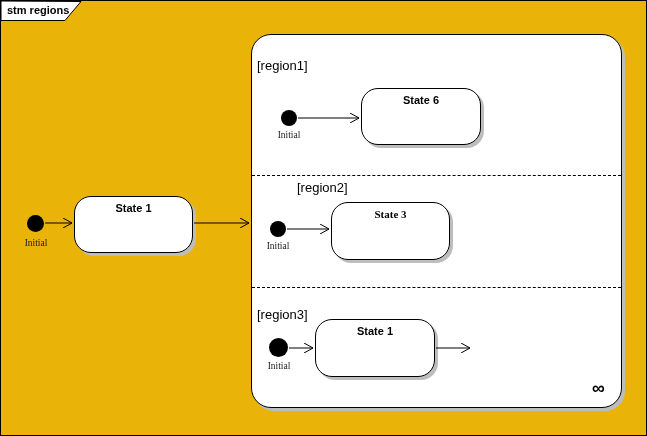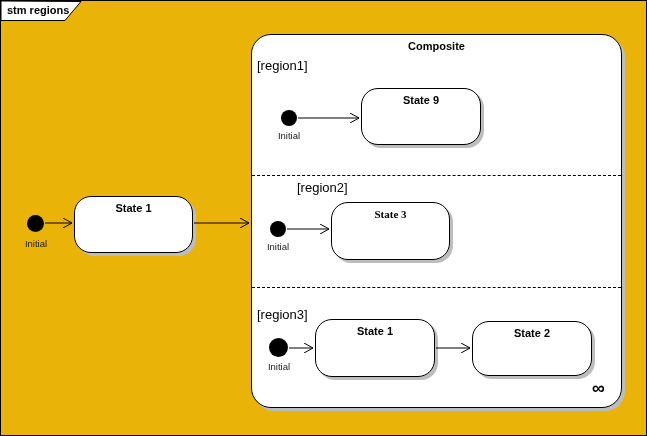--- a/index.html
+++ b/index.html
@@ -73,20 +73,21 @@
   }
   .dot-outer { left: 26px;  top: 214px; width: 17px; height: 17px; }
   .dot-r1    { left: 280px; top: 109px; width: 16px; height: 16px; }
   .dot-r2    { left: 269px; top: 220px; width: 16px; height: 16px; }
   .dot-r3    { left: 268px; top: 337px; width: 19px; height: 19px; }
 
   .initial-label {
     position: absolute;
     font-size: 9.5px; color: #1a1a1a; white-space: nowrap;
     transform: translateX(-50%);
+    font-family: Liberation Serif, serif;
   }
   .lbl-outer { left: 35px;  top: 237px; }
   .lbl-r1    { left: 288px; top: 129px; }
   .lbl-r2    { left: 277px; top: 240px; }
   .lbl-r3    { left: 278px; top: 360px; }
 
   
   .arrows {
     position: absolute; left: 0; top: 0; width: 647px; height: 436px;
     pointer-events: none;
@@ -102,57 +103,53 @@
 <body>
 
 <div id="canvas">
 
   <svg class="frame-tab" width="84" height="21" viewBox="0 0 84 21">
     <polygon points="0,0 80,0.5 64,19.5 0,19.5" fill="#ffffff" stroke="#000000" stroke-width="1"></polygon>
   </svg>
   <div class="frame-tab-label">stm regions</div>
 
   <div class="composite">
-    <div class="composite-title">Composite</div>
 
     <div class="region-divider divider-1"></div>
     <div class="region-divider divider-2"></div>
 
     <div class="region-label region-label-1">[region1]</div>
     <div class="region-label region-label-2">[region2]</div>
     <div class="region-label region-label-3">[region3]</div>
 
     <div class="infinity-icon">∞</div>
   </div>
 
   <div class="initial-dot dot-outer"></div>
   <div class="initial-label lbl-outer">Initial</div>
   <div class="state state-outer">
     <div class="state-title">State 1</div>
   </div>
 
   <div class="initial-dot dot-r1"></div>
   <div class="initial-label lbl-r1">Initial</div>
   <div class="state state-r1">
-    <div class="state-title">State 9</div>
+    <div class="state-title">State 6</div>
   </div>
 
   <div class="initial-dot dot-r2"></div>
   <div class="initial-label lbl-r2">Initial</div>
   <div class="state state-r2">
     <div class="state-title">State 3</div>
   </div>
 
   <div class="initial-dot dot-r3"></div>
   <div class="initial-label lbl-r3">Initial</div>
   <div class="state state-r3-a">
     <div class="state-title">State 1</div>
-  </div>
-  <div class="state state-r3-b">
-    <div class="state-title">State 2</div>
   </div>
 
   <svg class="arrows" width="647" height="436" viewBox="0 0 647 436">
     <defs>
       <marker id="openArrow" markerWidth="12" markerHeight="10" refX="9" refY="5" orient="auto" markerUnits="userSpaceOnUse">
         <path d="M0,0 L9,5 L0,10" fill="none" stroke="#000" stroke-width="1"></path>
       </marker>
     </defs>
     <g>
       <line x1="44" y1="222" x2="71" y2="222" stroke="#000" stroke-width="1" marker-end="url(#openArrow)"></line>

